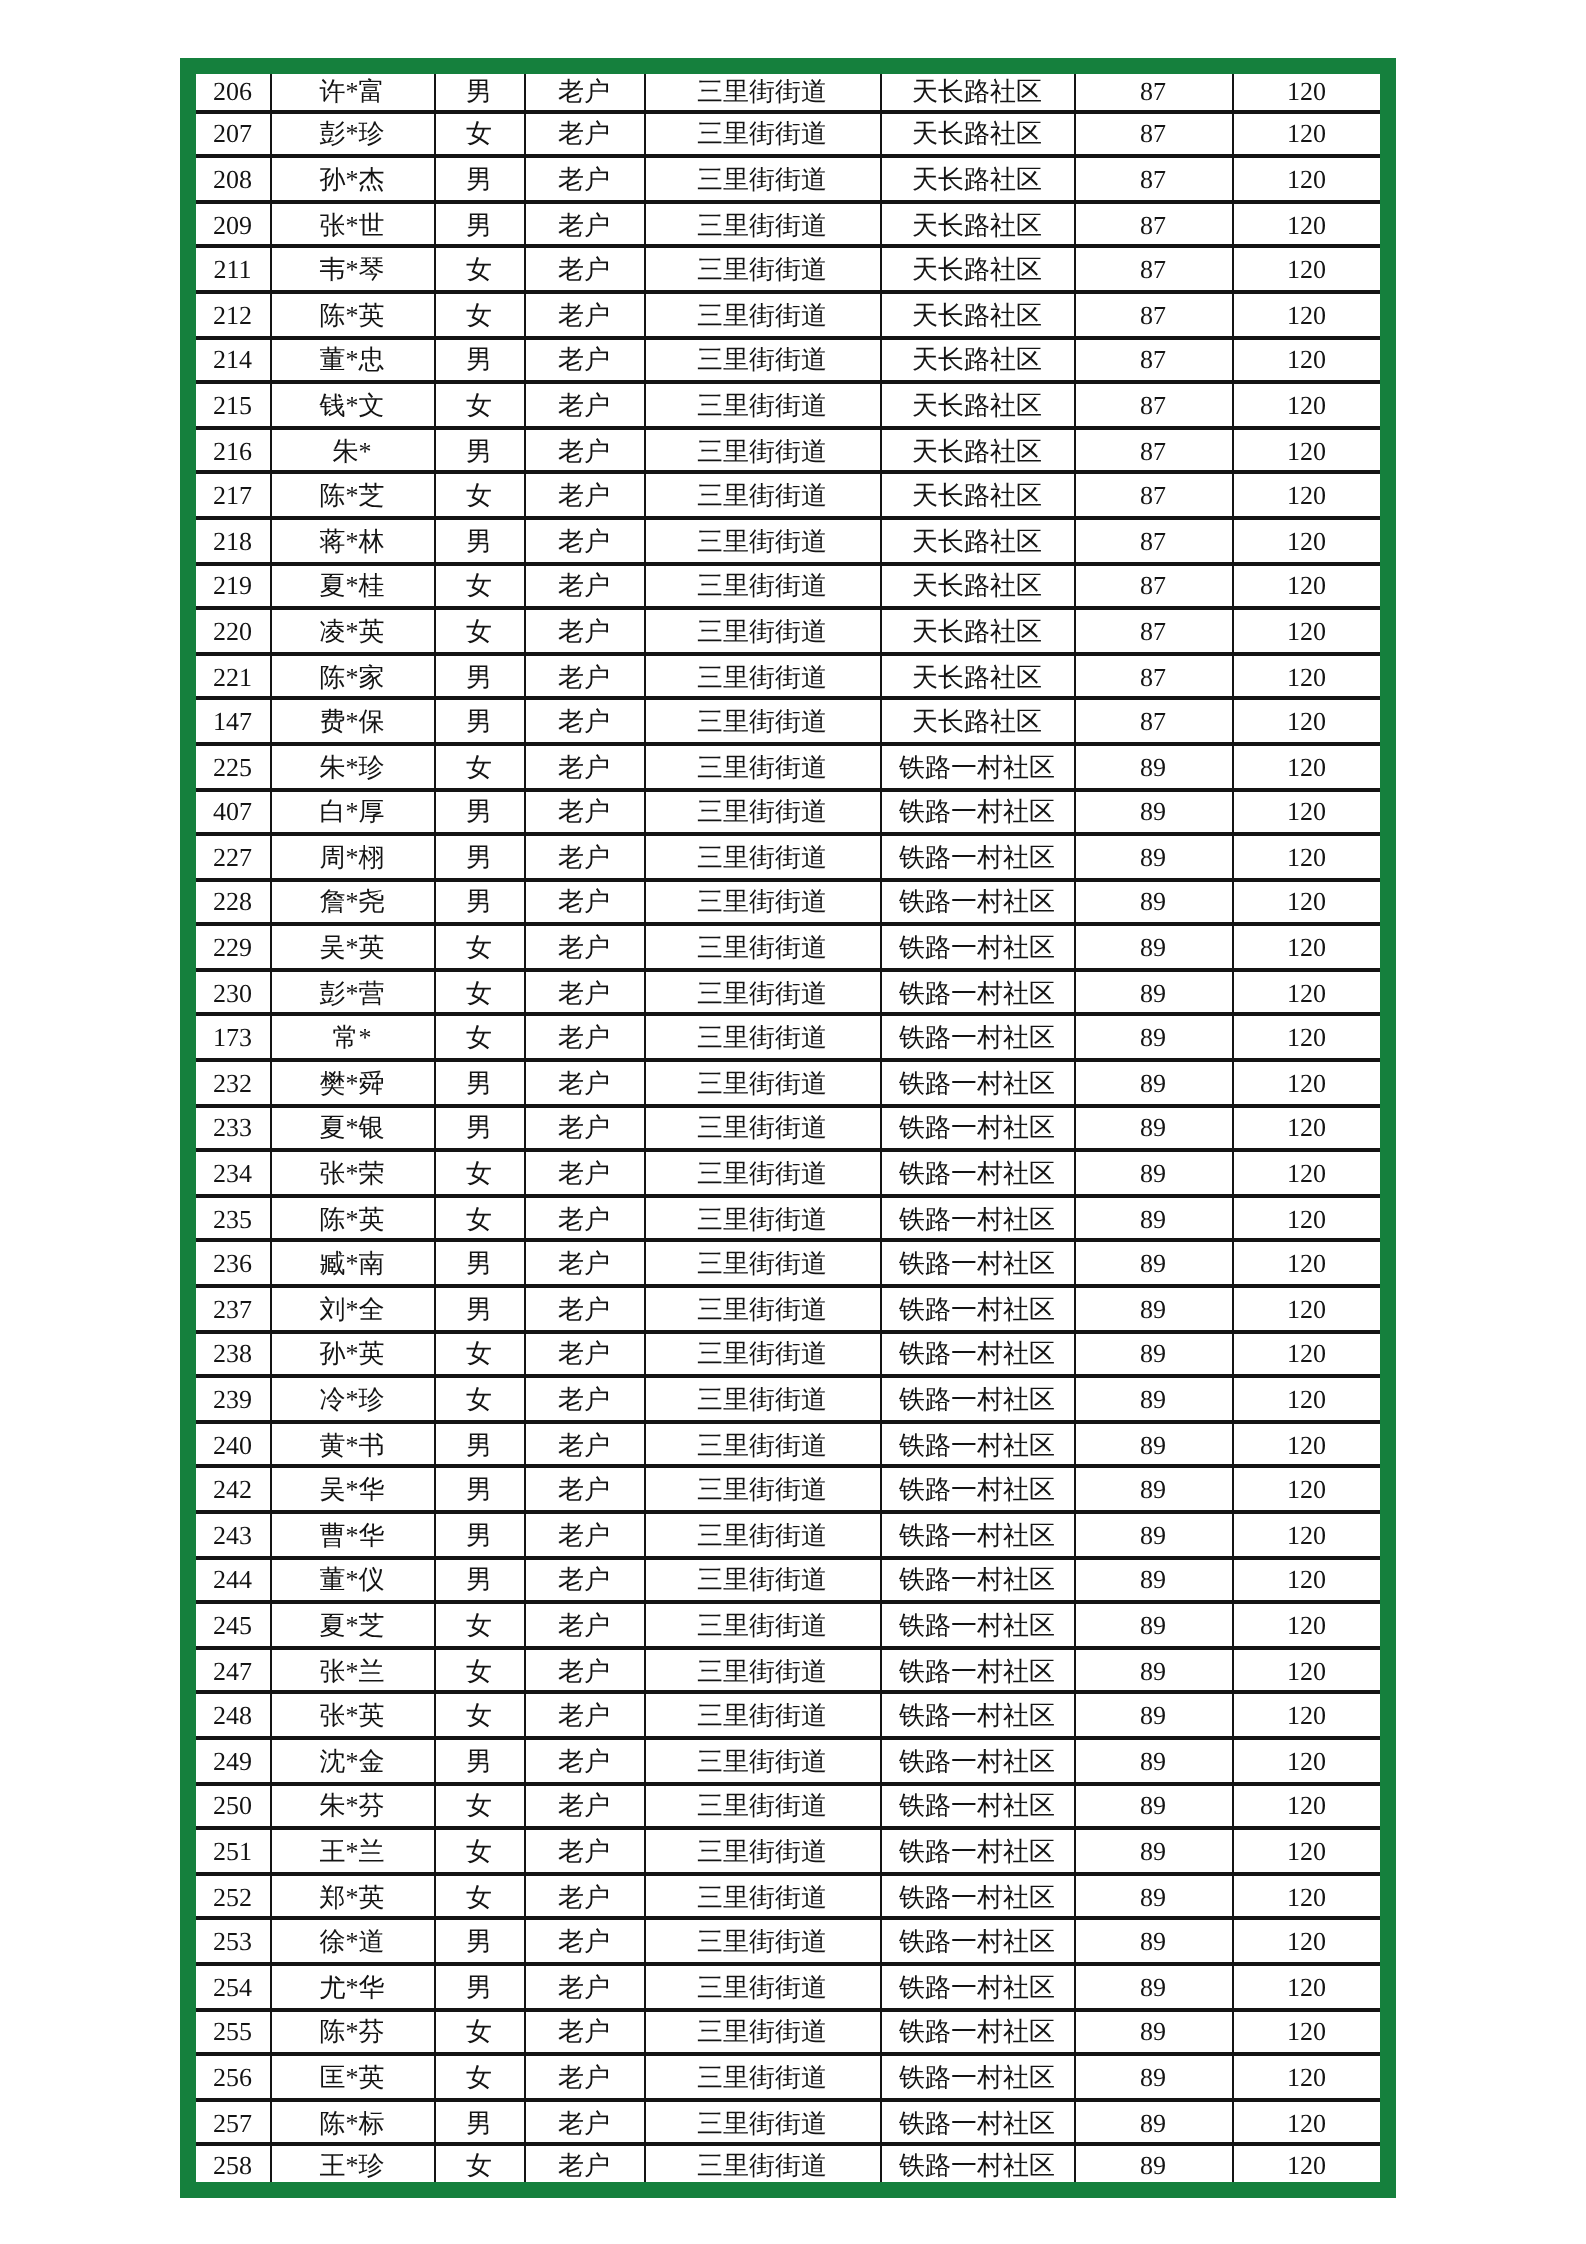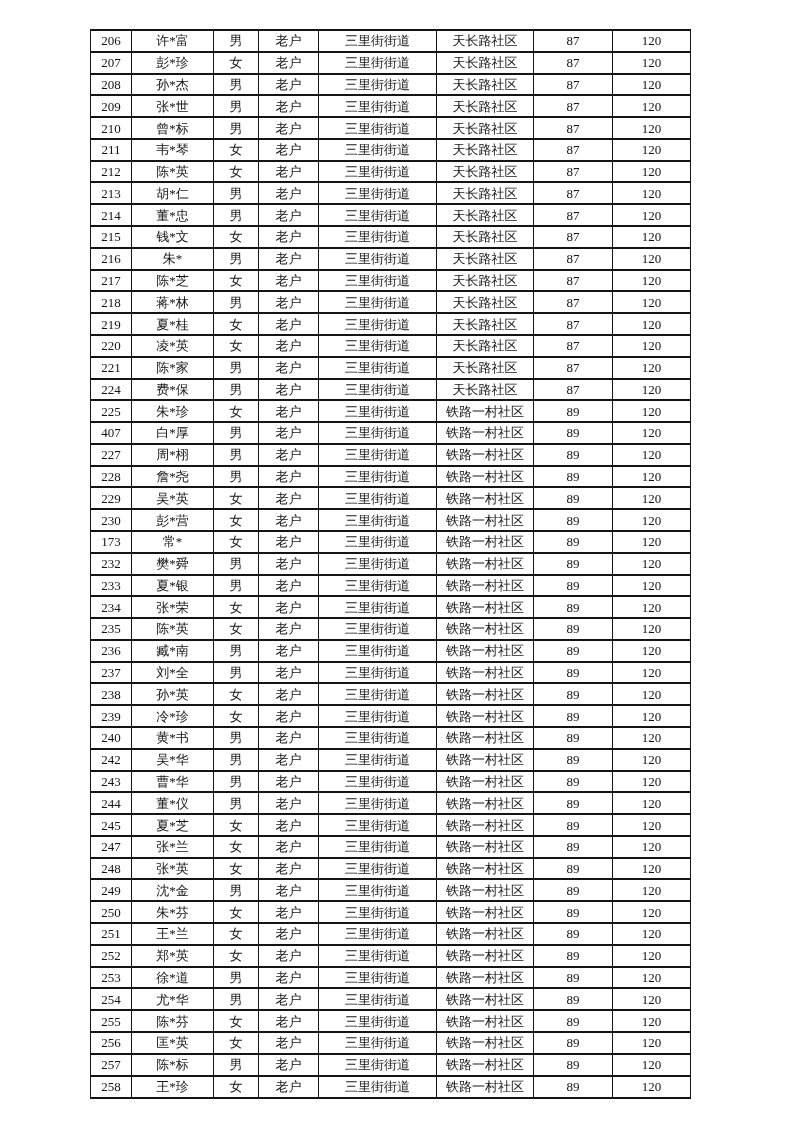--- a/index.html
+++ b/index.html
@@ -16,21 +16,21 @@
     font-family: "Liberation Serif", "DejaVu Serif", serif;
   }
   table.doc-table {
     position: absolute;
     left: 90px;
     top: 29px;
     width: 600px;
     height: 1070px;
     border-collapse: collapse;
     table-layout: fixed;
-    border: 1px solid #15803d;
+    border: 8px solid #15803d;
   }
   table.doc-table td {
     border: 1px solid #141414;
     border-top-width: 2px;
     border-bottom-width: 2px;
     text-align: center;
     vertical-align: middle;
     padding: 0;
     font-size: 13px;
     line-height: 1;
@@ -92,60 +92,40 @@
           <td>209</td>
           <td>张*世</td>
           <td>男</td>
           <td>老户</td>
           <td>三里街街道</td>
           <td>天长路社区</td>
           <td>87</td>
           <td>120</td>
         </tr>
         <tr>
-          <td>210</td>
-          <td>曾*标</td>
-          <td>男</td>
-          <td>老户</td>
-          <td>三里街街道</td>
-          <td>天长路社区</td>
-          <td>87</td>
-          <td>120</td>
-        </tr>
-        <tr>
           <td>211</td>
           <td>韦*琴</td>
           <td>女</td>
           <td>老户</td>
           <td>三里街街道</td>
           <td>天长路社区</td>
           <td>87</td>
           <td>120</td>
         </tr>
         <tr>
           <td>212</td>
           <td>陈*英</td>
           <td>女</td>
           <td>老户</td>
           <td>三里街街道</td>
           <td>天长路社区</td>
           <td>87</td>
           <td>120</td>
         </tr>
         <tr>
-          <td>213</td>
-          <td>胡*仁</td>
-          <td>男</td>
-          <td>老户</td>
-          <td>三里街街道</td>
-          <td>天长路社区</td>
-          <td>87</td>
-          <td>120</td>
-        </tr>
-        <tr>
           <td>214</td>
           <td>董*忠</td>
           <td>男</td>
           <td>老户</td>
           <td>三里街街道</td>
           <td>天长路社区</td>
           <td>87</td>
           <td>120</td>
         </tr>
         <tr>
@@ -212,21 +192,21 @@
           <td>221</td>
           <td>陈*家</td>
           <td>男</td>
           <td>老户</td>
           <td>三里街街道</td>
           <td>天长路社区</td>
           <td>87</td>
           <td>120</td>
         </tr>
         <tr>
-          <td>224</td>
+          <td>147</td>
           <td>费*保</td>
           <td>男</td>
           <td>老户</td>
           <td>三里街街道</td>
           <td>天长路社区</td>
           <td>87</td>
           <td>120</td>
         </tr>
         <tr>
           <td>225</td>

